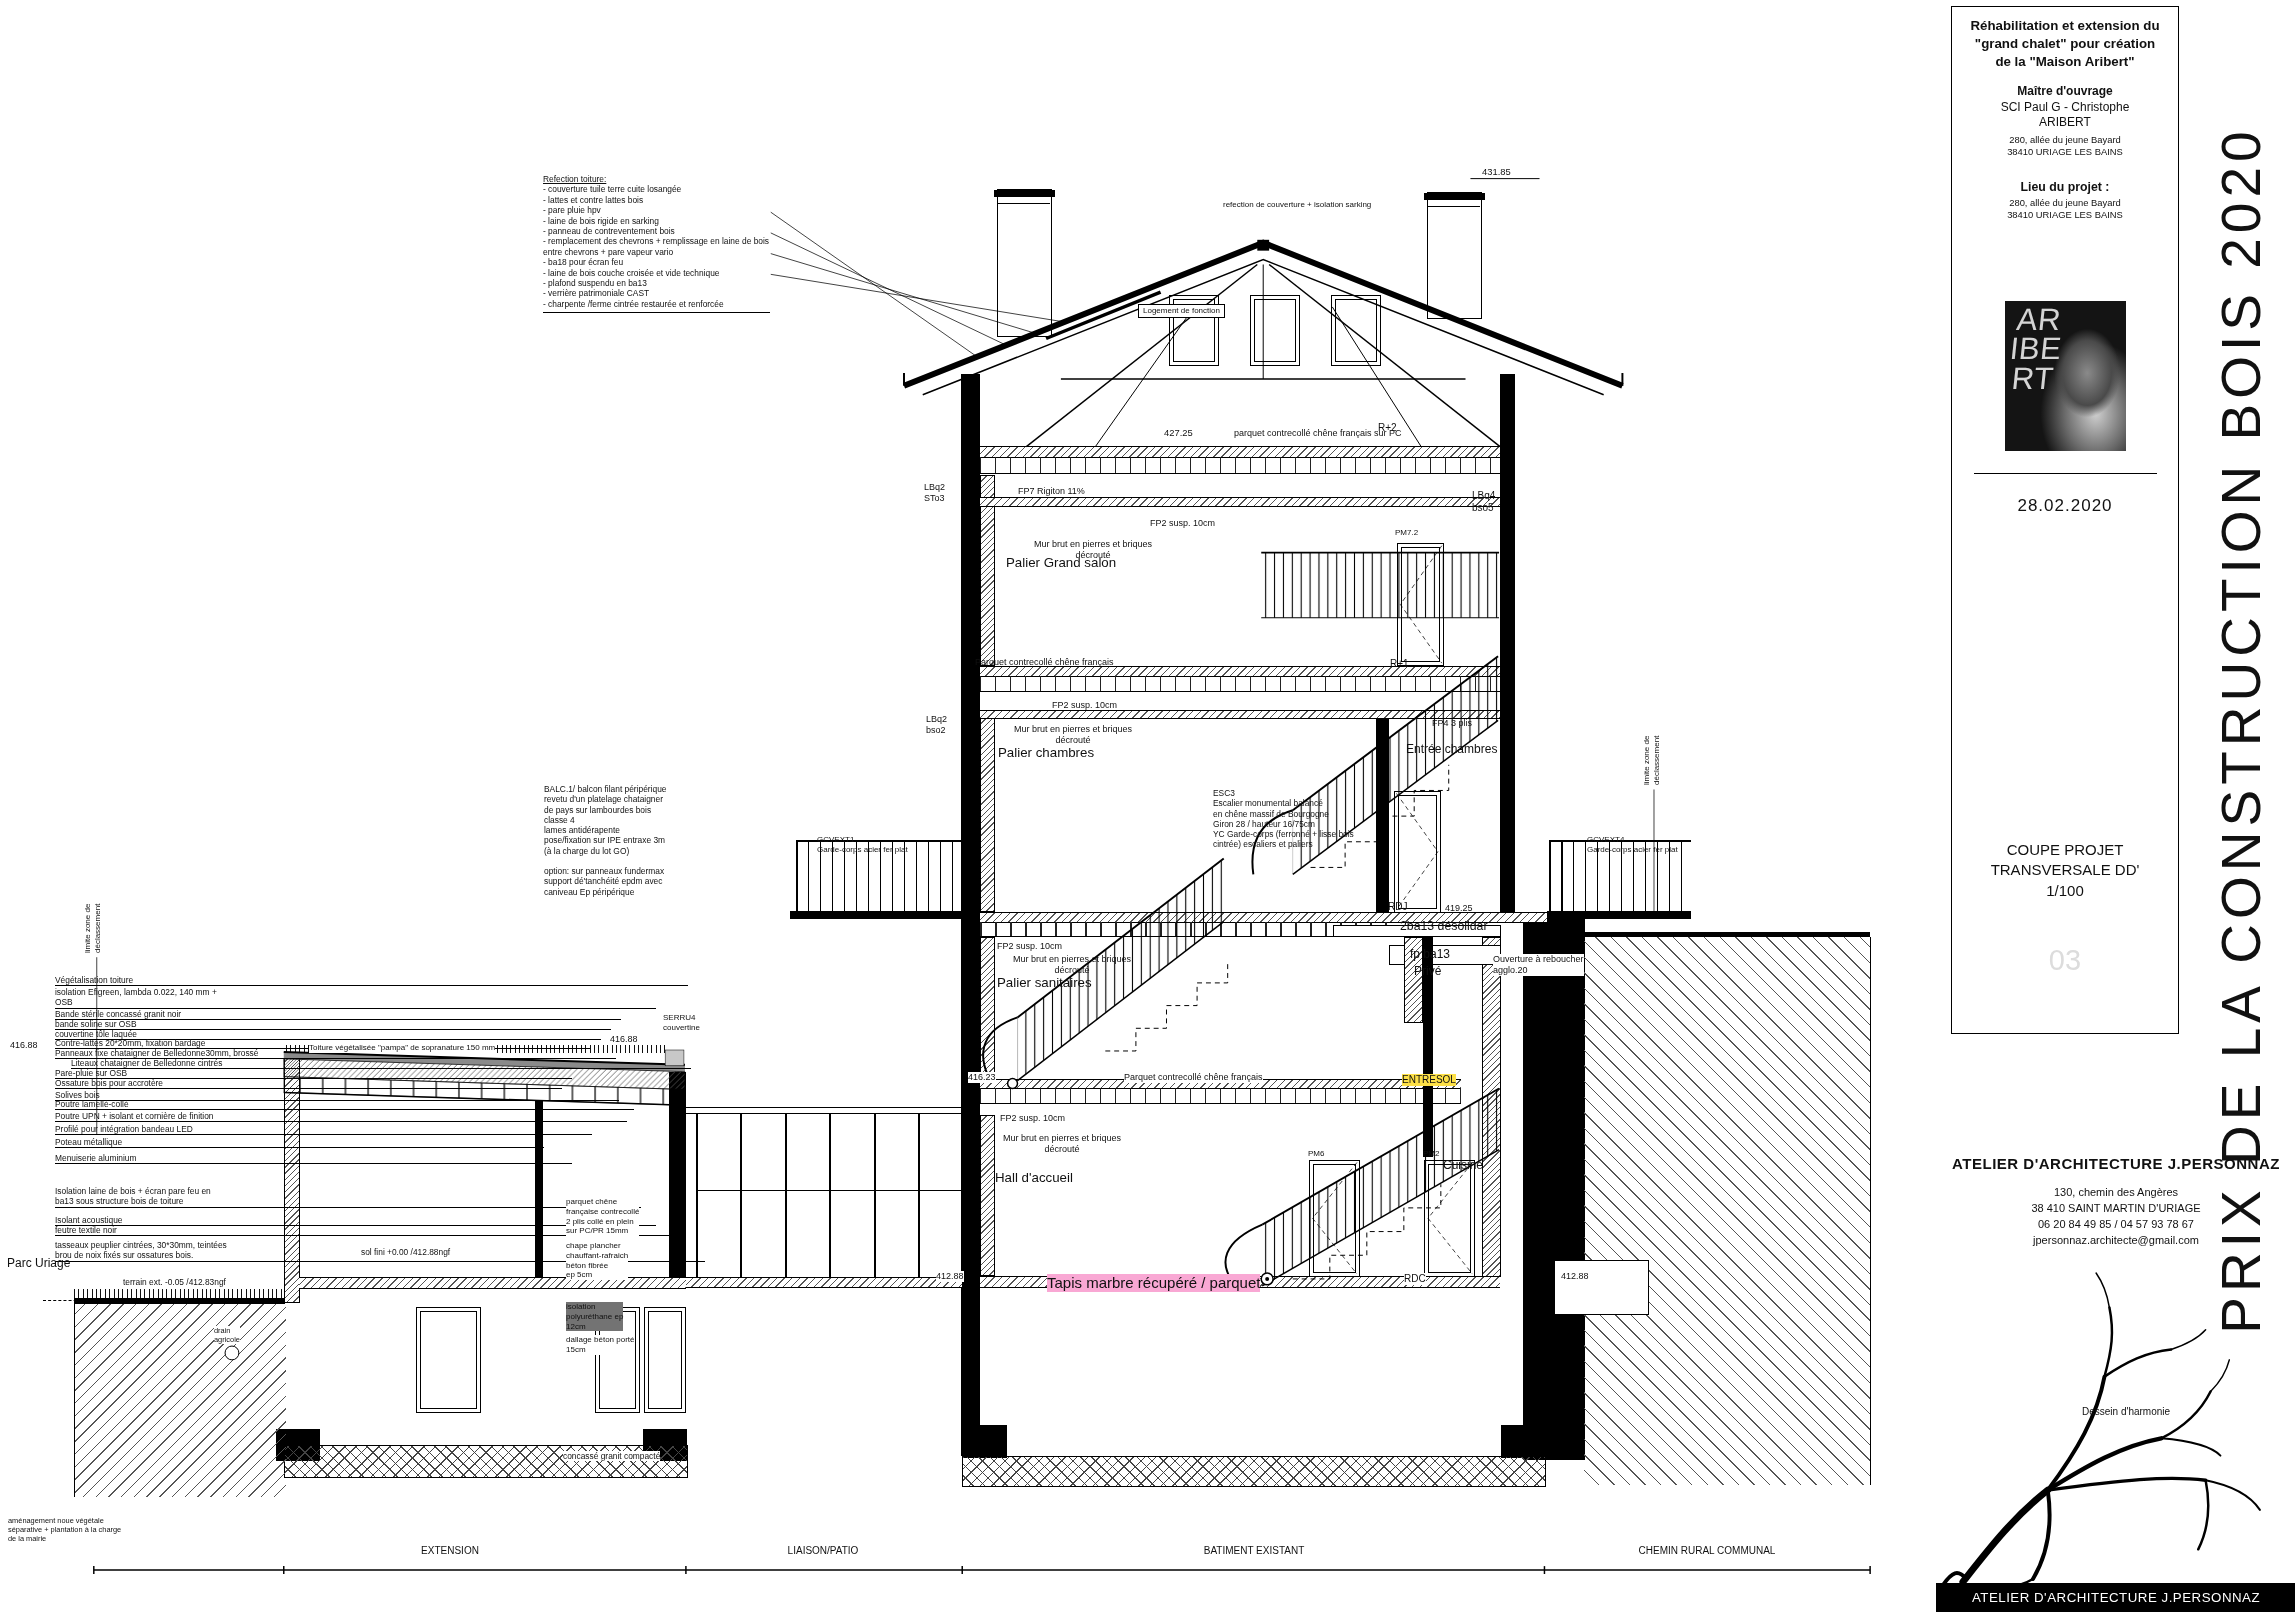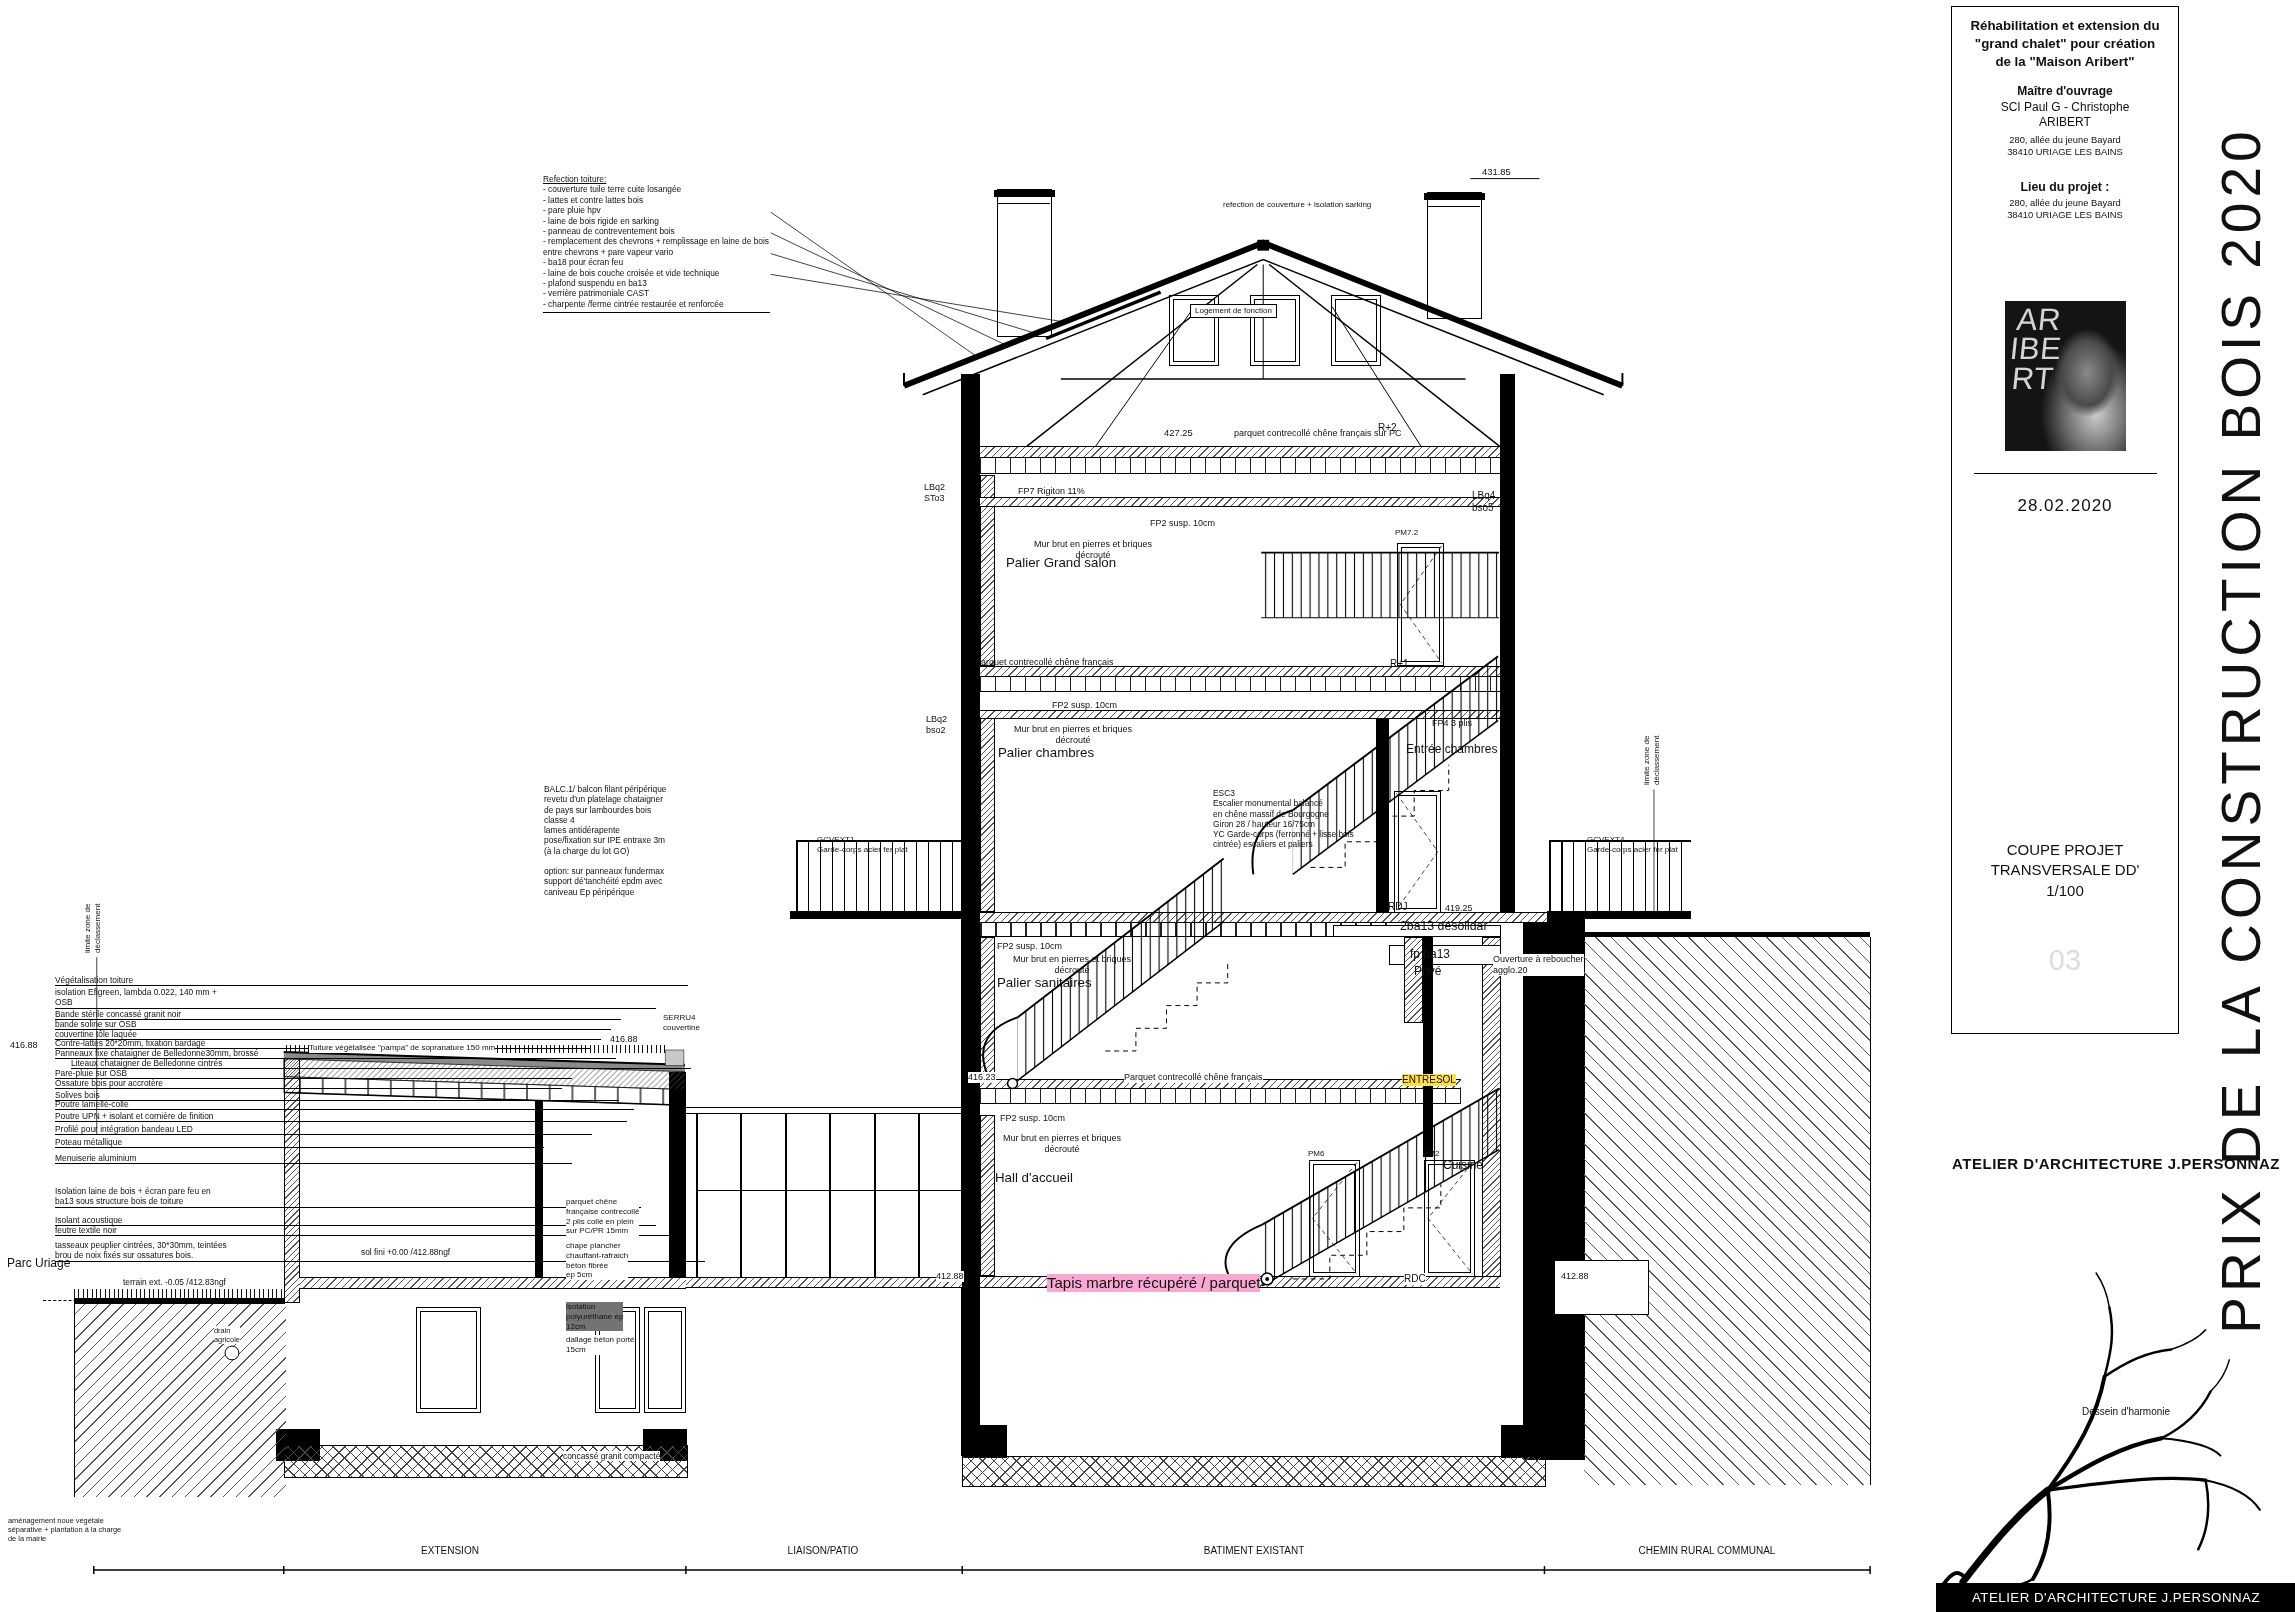--- a/index.html
+++ b/index.html
@@ -305,21 +305,21 @@
       <div class="layer-item" style="top: 1186px; width: 586px;">Isolation laine de bois + écran pare feu en
 ba13 sous structure bois de toiture</div>
       <div class="layer-item" style="top: 1215px; width: 601px;">Isolant acoustique</div>
       <div class="layer-item" style="top: 1225px; width: 621px;">feutre textile noir</div>
       <div class="layer-item" style="top: 1240px; width: 650px;">tasseaux peuplier cintrées, 30*30mm, teintées
 brou de noix fixés sur ossatures bois.</div>
     </div>
   <div id="labels">
       <div class="label" style="left: 1482px; top: 166px; font-size: 9.4px;">431.85</div>
       <div class="label" style="left: 1223px; top: 200px; font-size: 8px;">refection de couverture + isolation sarking</div>
-      <div class="label" style="left: 1190px; top: 304px; font-size: 8px; border: 0.7px solid rgb(0, 0, 0); padding: 1px 4px; background: rgb(255, 255, 255);">Logement de fonction</div>
+      <div class="label" style="left: 1138px; top: 304px; font-size: 8px; border: 0.7px solid rgb(0, 0, 0); padding: 1px 4px; background: rgb(255, 255, 255);">Logement de fonction</div>
       <div class="label" style="left: 1164px; top: 427px; font-size: 9.4px;">427.25</div>
       <div class="label" style="left: 1234px; top: 428px; font-size: 9px;">parquet contrecollé chêne français sur PC</div>
       <div class="label" style="left: 1378px; top: 422px; font-size: 10px;">R+2</div>
       <div class="label" style="left: 924px; top: 482px; font-size: 9px;">LBq2
 STo3</div>
       <div class="label" style="left: 1018px; top: 486px; font-size: 9px;">FP7 Rigiton 11%</div>
       <div class="label" style="left: 1472px; top: 490px; font-size: 10px;">LBq4
 bso5</div>
       <div class="label" style="left: 1150px; top: 518px; font-size: 9px;">FP2 susp. 10cm</div>
       <div class="label" style="left: 1093px; top: 539px; font-size: 9px; text-align: center; transform: translateX(-50%);">Mur brut en pierres et briques
@@ -439,18 +439,22 @@
     <div class="tb-coupe">COUPE PROJET
 TRANSVERSALE DD'
 1/100</div>
     <div class="tb-num">03</div>
   </div>
 
   <div id="banner">PRIX DE LA CONSTRUCTION BOIS 2020</div>
 
   <div id="arch">
     <div class="a-name">ATELIER D'ARCHITECTURE J.PERSONNAZ</div>
+    <div class="a-l">130, chemin des Angères
+38 410 SAINT MARTIN D'URIAGE
+06 20 84 49 85 / 04 57 93 78 67
+jpersonnaz.architecte@gmail.com</div>
   </div>
   <div id="tagline">Dessein d'harmonie</div>
   <div id="footbar">ATELIER D'ARCHITECTURE J.PERSONNAZ</div>
 
 </div>
 
 
 </body></html>

